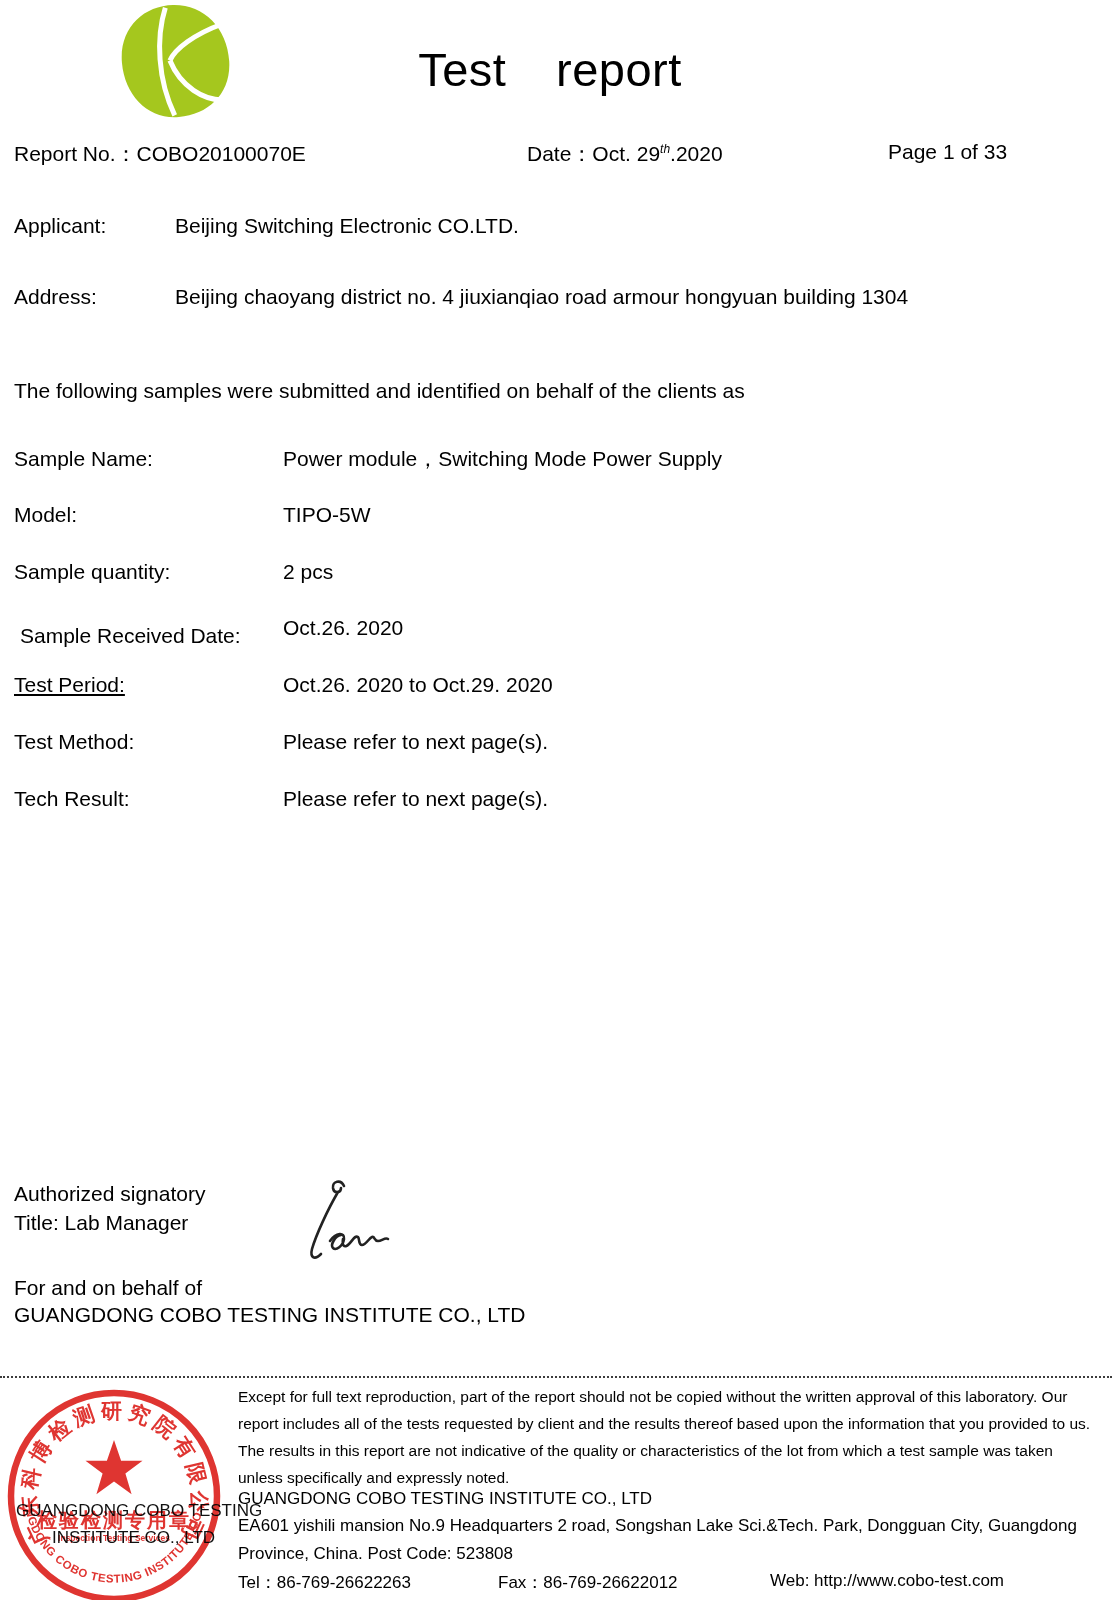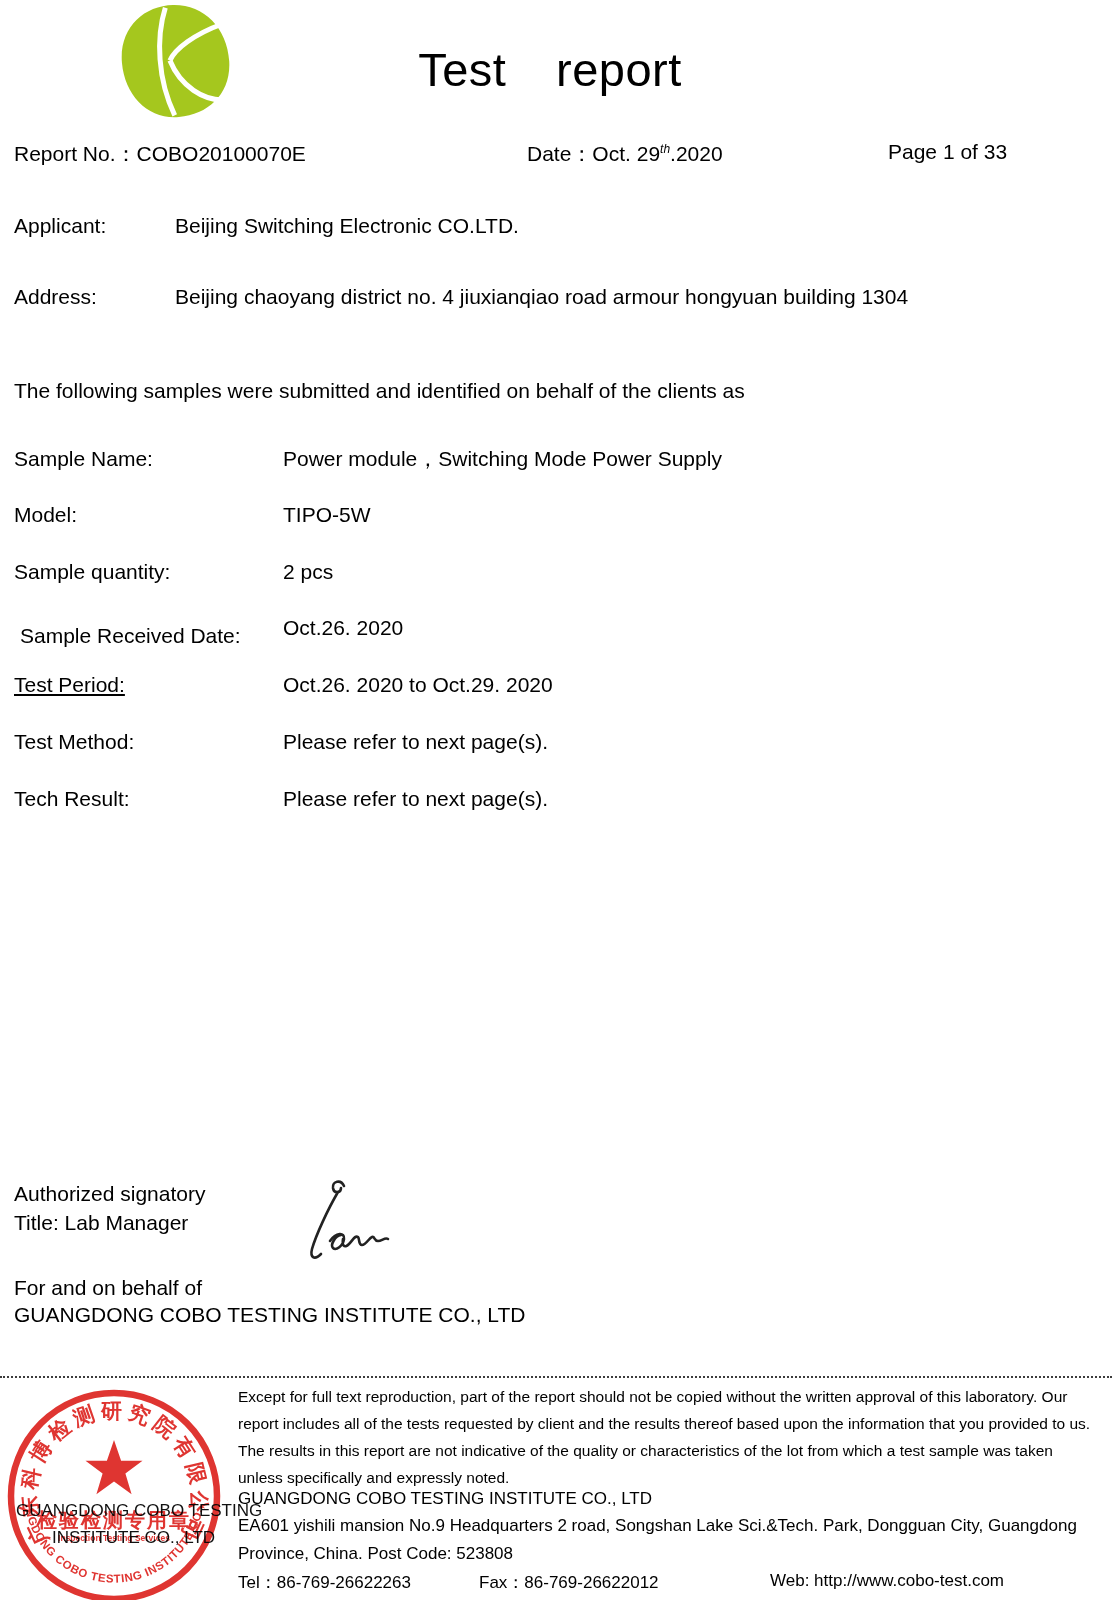--- a/index.html
+++ b/index.html
@@ -103,14 +103,14 @@
 <div class="abs disc" style="left:238px;top:1383px;">Except for full text reproduction, part of the report should not be copied without the written approval of this laboratory. Our</div>
 <div class="abs disc" style="left:238px;top:1410px;">report includes all of the tests requested by client and the results thereof based upon the information that you provided to us.</div>
 <div class="abs disc" style="left:238px;top:1437px;">The results in this report are not indicative of the quality or characteristics of the lot from which a test sample was taken</div>
 <div class="abs disc" style="left:238px;top:1464px;">unless specifically and expressly noted.</div>
 
 <div class="abs foot" style="left:238px;top:1489px;">GUANGDONG COBO TESTING INSTITUTE CO., LTD</div>
 <div class="abs foot" style="left:238px;top:1516px;">EA601 yishili mansion No.9 Headquarters 2 road, Songshan Lake Sci.&amp;Tech. Park, Dongguan City, Guangdong</div>
 <div class="abs foot" style="left:238px;top:1544px;">Province, China. Post Code: 523808</div>
 
 <div class="abs foot" style="left:238px;top:1571px;"><span>Tel：</span><span>86-769-26622263</span></div>
-<div class="abs foot" style="left:479px;top:1571px;"><span>Fax：</span><span>86-769-26622012</span></div>
+<div class="abs foot" style="left:498px;top:1571px;"><span>Fax：</span><span>86-769-26622012</span></div>
 <div class="abs foot" style="left:770px;top:1571px;"><span>Web:</span> <span>http://www.cobo-test.com</span></div>
 
 </body></html>

